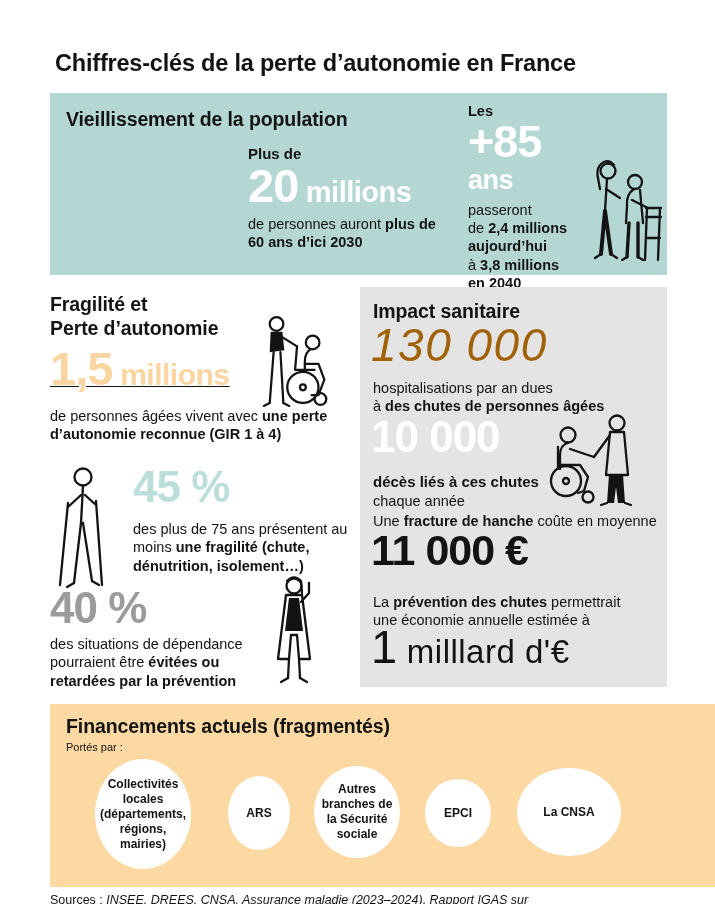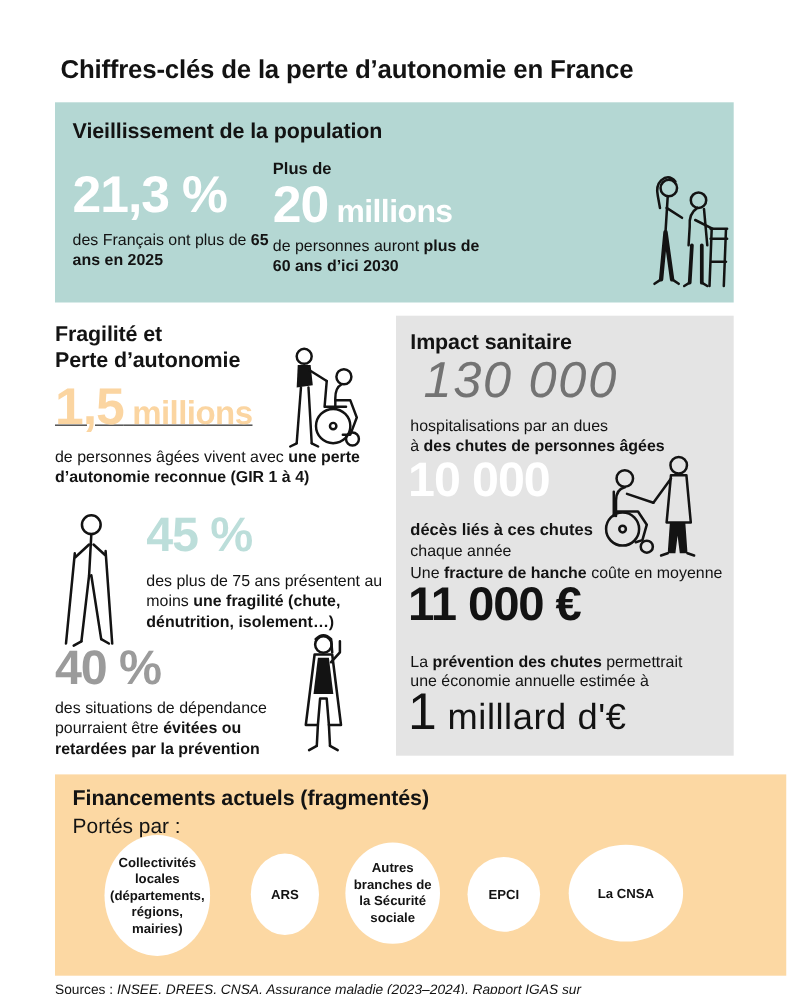--- a/index.html
+++ b/index.html
@@ -59,36 +59,36 @@
   .stat-45{left:83px;top:178px;}
   .stat-45 .big{font-size:44px;}
   .desc-45{left:83px;top:233px;width:228px;}
   .stat-40{left:0;top:299px;}
   .stat-40 .big{font-size:44px;}
   .desc-40{left:0;top:348px;width:222px;}
   .icon-nurse{left:215px;top:288px;width:60px;height:112px;}
 
   
   .impact-title{left:13px;top:13px;}
-  .impact-130{left:25px;top:34px;font-size:46px;font-style:italic;font-weight:400;letter-spacing:1.5px;color:#737373;line-height:1.05;}
+  .impact-130{left:11px;top:34px;font-size:46px;font-style:italic;font-weight:400;letter-spacing:1.5px;color:#a16207;line-height:1.05;}
   .impact-hosp-desc{left:13px;top:92px;width:290px;}
   .impact-10000{left:11px;top:128px;font-size:44px;}
   .impact-deaths-desc{left:13px;top:186px;width:250px;}
   .impact-deaths-desc .l1{font-weight:bold;font-size:15px;}
   .icon-handshake{left:176px;top:126px;width:100px;height:94px;}
   .impact-fract-line{left:13px;top:226px;width:292px;font-size:14.5px;white-space:nowrap;}
   .impact-11000{left:11px;top:242px;font-size:43px;}
   .impact-prev-desc{left:13px;top:306px;width:280px;}
   .impact-1md{left:11px;top:336px;font-weight:400;letter-spacing:0;}
   .impact-1md .one{font-size:47px;line-height:1;}
   .impact-1md .rest{font-size:33px;letter-spacing:0.5px;}
 
   
   .fin-title{left:16px;top:11px;}
-  .fin-sub{left:16px;top:37px;font-size:19px;}
+  .fin-sub{left:16px;top:37px;font-size:11px;}
   .circle{position:absolute;background:#fff;border-radius:50%;display:flex;align-items:center;justify-content:center;text-align:center;font-size:12px;font-weight:bold;line-height:1.25;padding:0 5px;}
   .c1{left:45px;top:55px;width:96px;height:110px;}
   .c2{left:178px;top:72px;width:62px;height:74px;}
   .c3{left:264px;top:62px;width:86px;height:92px;}
   .c4{left:375px;top:75px;width:66px;height:68px;}
   .c5{left:467px;top:64px;width:104px;height:88px;}
 
   .sources{position:absolute;left:50px;top:860px;width:480px;font-size:12.5px;line-height:1.4;}
   .sources i{font-style:italic;}
 
@@ -99,31 +99,38 @@
 </head>
 <body>
 
 <div class="canvas">
 
   <h1 class="page-title">Chiffres-clés de la perte d’autonomie en France</h1>
 
   <section class="panel panel-aging">
     <h2 class="abs aging-title">Vieillissement de la population</h2>
 
-    <div class="abs stat-65">
-      <div class="big white">21,3 %</div>
-      <p class="desc"><span>des Français ont plus de </span><b>65 ans en 2025</b></p>
-    </div>
 
     <div class="abs stat-20m">
       <div class="pre-label">Plus de</div>
       <div><span class="big white">20</span><span class="big-suffix white" style="font-weight:bold"> millions</span></div>
       <p class="desc"><span>de personnes auront </span><b>plus de 60 ans d’ici 2030</b></p>
     </div>
 
+    <div class="abs stat-85">
+      <div class="pre-label">Les</div>
+      <div><span class="big white">+85</span><span class="big-suffix white" style="font-weight:bold"> ans</span></div>
+      <p class="desc">
+        <span>passeront</span><br>
+        <span>de </span><b>2,4 millions</b><br>
+        <b>aujourd’hui</b><br>
+        <span>à </span><b>3,8 millions</b><br>
+        <b>en 2040</b>
+      </p>
+    </div>
 
     <div class="abs icon-elderly">
       <svg viewBox="0 0 82 110">
         <g class="ln">
           <circle cx="26" cy="14" r="7.5"></circle>
           <path d="M32 8 Q26 1 19 7 Q14 12 16 21 L18 32"></path>
           <path d="M25 22 L23 54"></path>
           <path d="M24 32 L38 41"></path>
           <path d="M23 54 L19 97 M23 54 L29 97" stroke-width="4"></path>
           <path d="M19 97 L13 101 M29 97 L35 101"></path>

